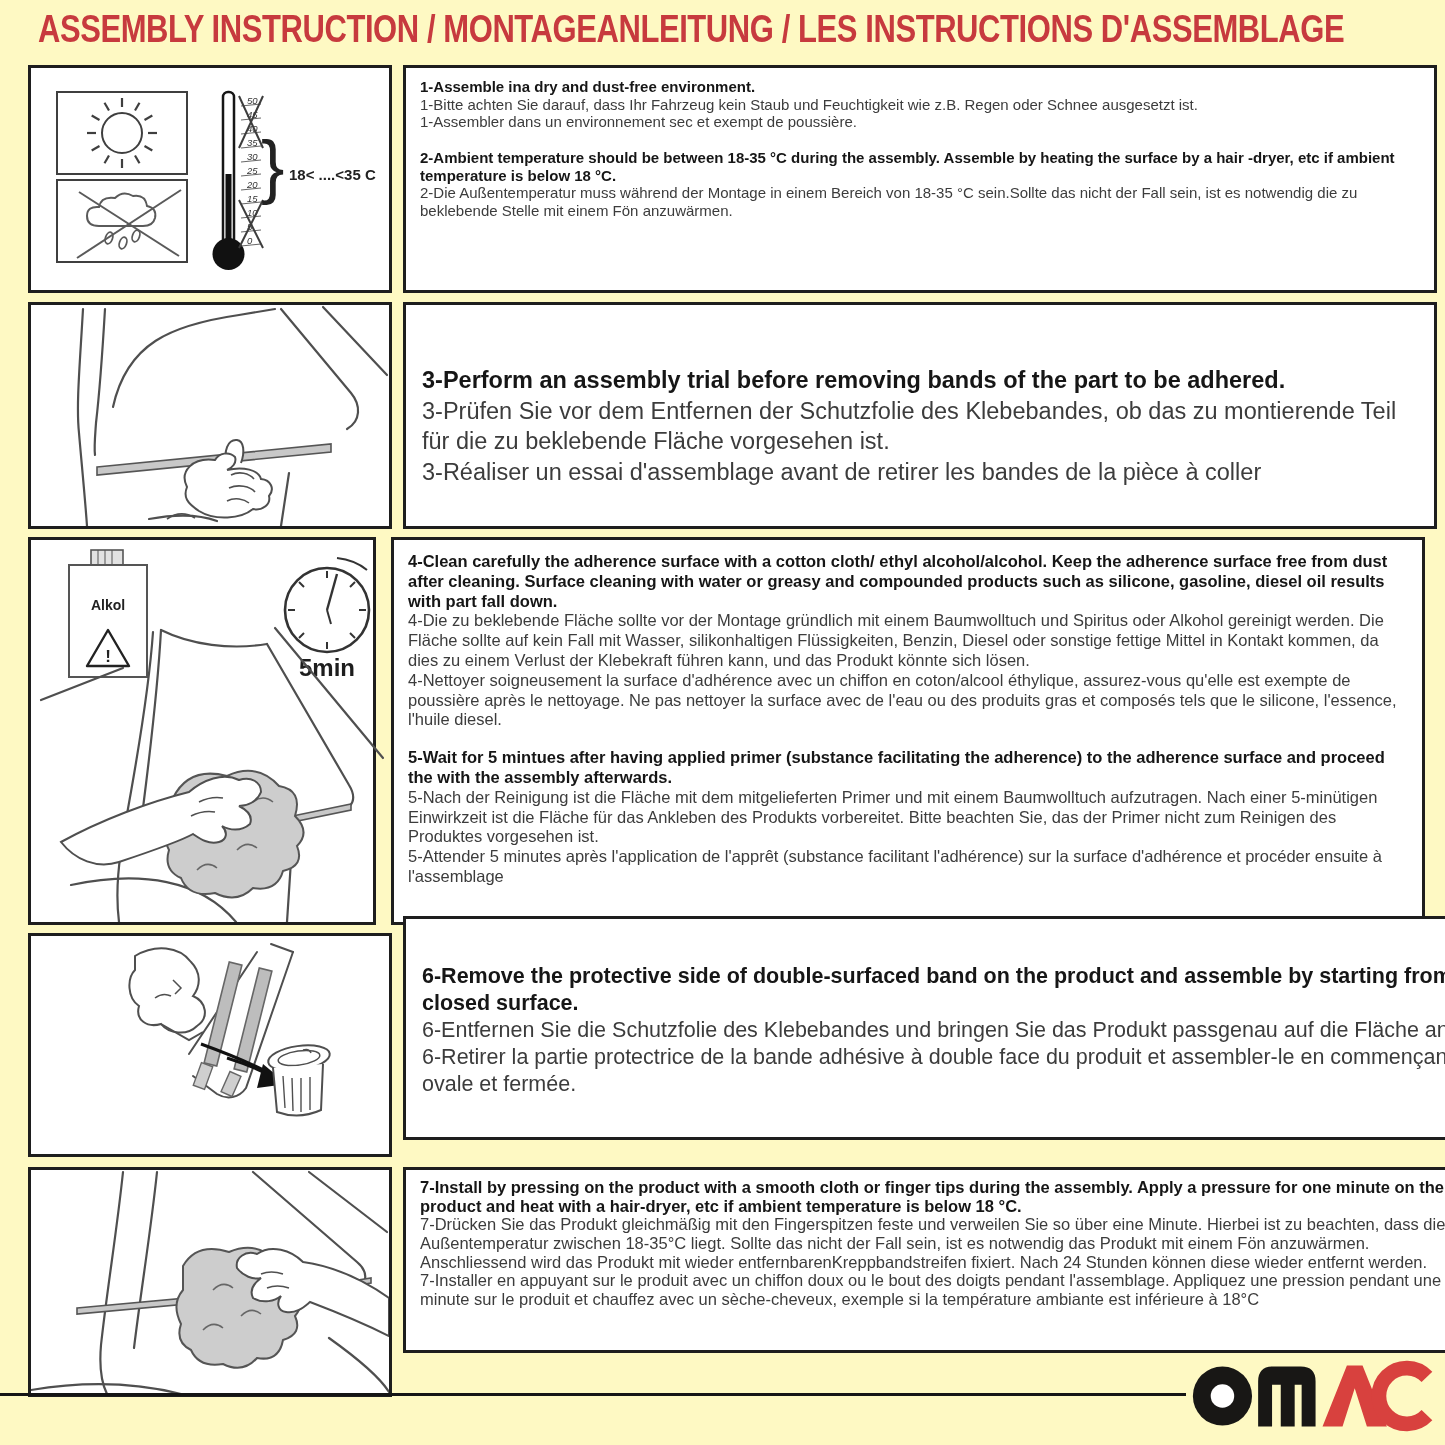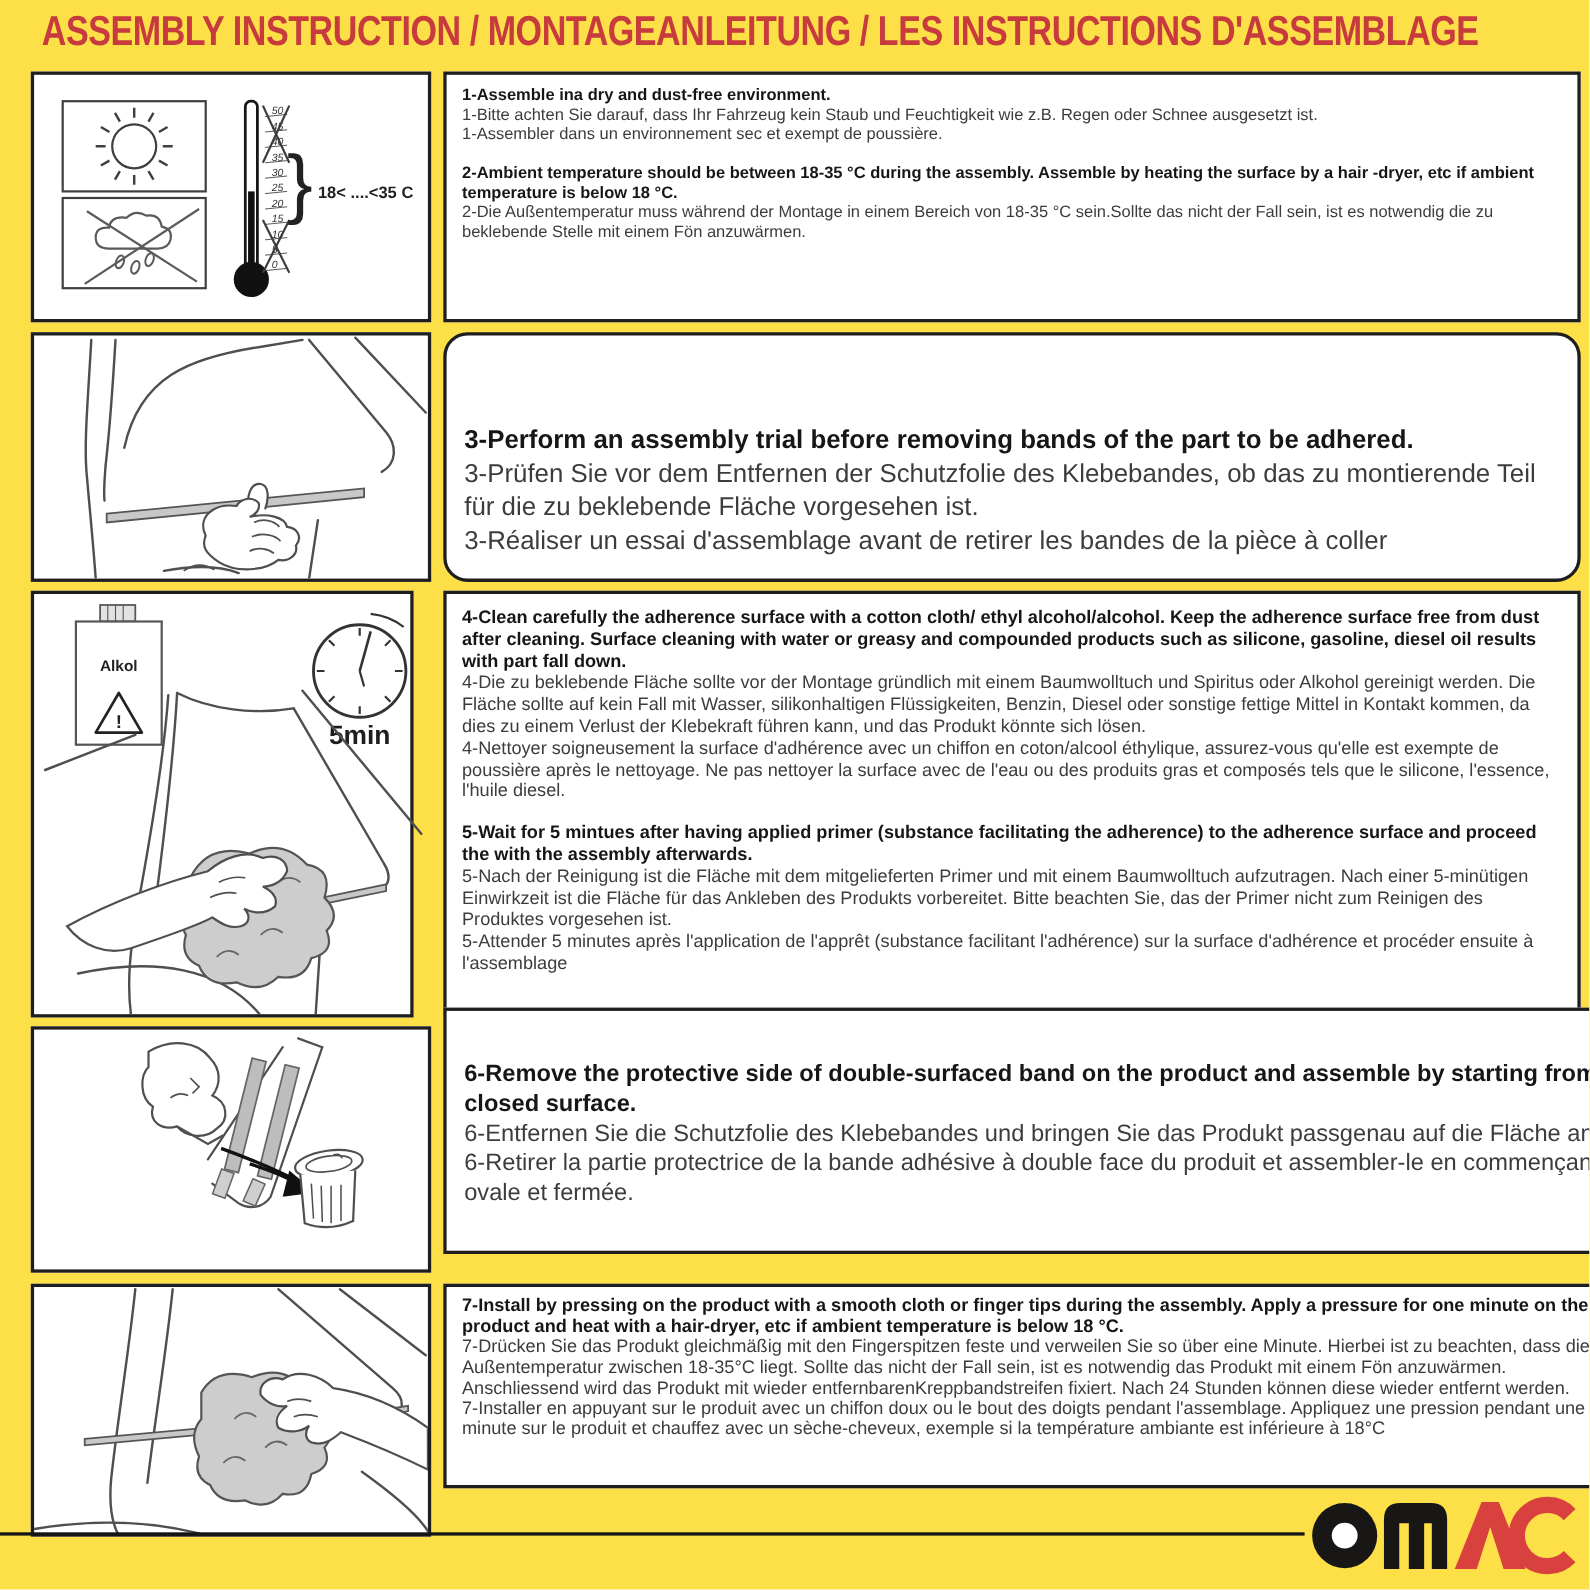--- a/index.html
+++ b/index.html
@@ -1,38 +1,38 @@
 <!DOCTYPE html>
 <html><head>
 <meta charset="utf-8">
 <style>
   html,body{margin:0;padding:0;background:#ffffff;}
   #page{
-    position:relative;width:1445px;height:1445px;background:#fde047;
+    position:relative;width:1445px;height:1445px;background:#fef9c3;
     font-family:"Liberation Sans",sans-serif;overflow:hidden;
   }
   .title{
     position:absolute;left:38px;top:8px;width:1680px;
     font-size:38px;font-weight:bold;color:#c73a3e;letter-spacing:-.5px;
     transform:scaleX(.815);transform-origin:left top;white-space:nowrap;
   }
   .panel{
     position:absolute;border:3px solid #1e1e1e;background:#fff;box-sizing:border-box;
   }
   .txt{overflow:hidden;}
   .txt p{margin:0;color:#3c3c3c;}
   .txt p.b{font-weight:bold;color:#161616;}
   .txt p.gap{margin-top:18px;}
   .r1 p{font-size:15px;line-height:1.18;}
   .r2 p{font-size:23.5px;line-height:1.3;}
   .r3 p{font-size:16.5px;line-height:1.2;}
   .r4 p{font-size:21.5px;line-height:1.26;}
   .r5 p{font-size:16.5px;line-height:1.13;}
   .pad1{padding:10px 14px;}
-  .pad2{padding:79px 16px 0 16px;border-radius:22px;}
+  .pad2{padding:60px 16px 0 16px;}
   .pad3{padding:12px 14px;}
   .pad4{padding:44px 16px 0 16px;}
   .pad5{padding:8px 14px;}
   svg{display:block;}
   .footline{position:absolute;left:0;top:1393px;width:1186px;height:3px;background:#151515;}
   .logo{position:absolute;left:1192px;top:1355px;width:248px;height:82px;}
 </style>
 </head>
 <body>
 
@@ -210,21 +210,21 @@
       <g>
         <path d="M30,302 C70,280 118,262 158,252 C172,240 192,232 208,240 C220,236 230,242 230,252
                  C226,262 216,266 208,266 C216,270 222,276 219,284 C210,292 198,290 191,286
                  C197,292 196,300 188,302 C177,305 168,298 162,294 C148,302 118,312 88,322
                  C66,329 44,320 30,302 Z" fill="#ffffff" stroke="#4f4f4f" stroke-width="2"></path>
         <path d="M168,262 Q180,256 192,258" fill="none" stroke="#4f4f4f" stroke-width="1.5"></path>
         <path d="M160,276 Q172,270 184,272" fill="none" stroke="#4f4f4f" stroke-width="1.5"></path>
       </g>
     </svg>
   </div>
-  <div class="panel txt r3 pad3" style="left:403px;top:537px;width:1034px;height:388px;">
+  <div class="panel txt r3 pad3" style="left:391px;top:537px;width:1034px;height:388px;">
     <p class="b">4-Clean carefully the adherence surface with a cotton cloth/ ethyl alcohol/alcohol. Keep the adherence surface free from dust after cleaning. Surface cleaning with water or greasy and compounded products such as silicone, gasoline, diesel oil results with part fall down.</p>
     <p>4-Die zu beklebende Fläche sollte vor der Montage gründlich mit einem Baumwolltuch und Spiritus oder Alkohol gereinigt werden. Die Fläche sollte auf kein Fall mit Wasser, silikonhaltigen Flüssigkeiten, Benzin, Diesel oder sonstige fettige Mittel in Kontakt kommen, da dies zu einem Verlust der Klebekraft führen kann, und das Produkt könnte sich lösen.</p>
     <p>4-Nettoyer soigneusement la surface d'adhérence avec un chiffon en coton/alcool éthylique, assurez-vous qu'elle est exempte de poussière après le nettoyage. Ne pas nettoyer la surface avec de l'eau ou des produits gras et composés tels que le silicone, l'essence, l'huile diesel.</p>
     <p class="b gap">5-Wait for 5 mintues after having applied primer (substance facilitating the adherence) to the adherence surface and proceed the with the assembly afterwards.</p>
     <p>5-Nach der Reinigung ist die Fläche mit dem mitgelieferten Primer und mit einem Baumwolltuch aufzutragen. Nach einer 5-minütigen Einwirkzeit ist die Fläche für das Ankleben des Produkts vorbereitet. Bitte beachten Sie, das der Primer nicht zum Reinigen des Produktes vorgesehen ist.</p>
     <p>5-Attender 5 minutes après l'application de l'apprêt (substance facilitant l'adhérence) sur la surface d'adhérence et procéder ensuite à l'assemblage</p>
   </div>
 
   <div class="panel" style="left:28px;top:933px;width:364px;height:224px;">
     <svg width="358" height="218" viewBox="0 0 358 218">

